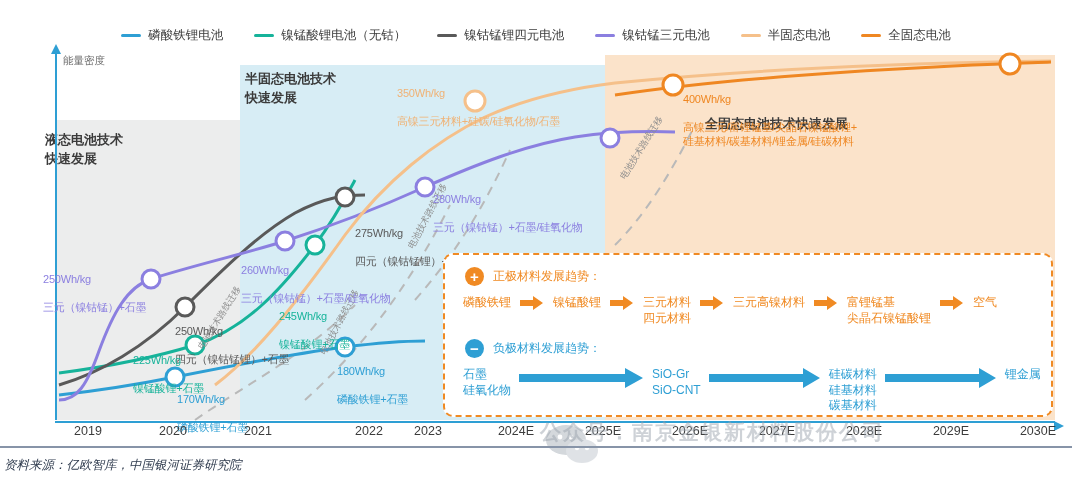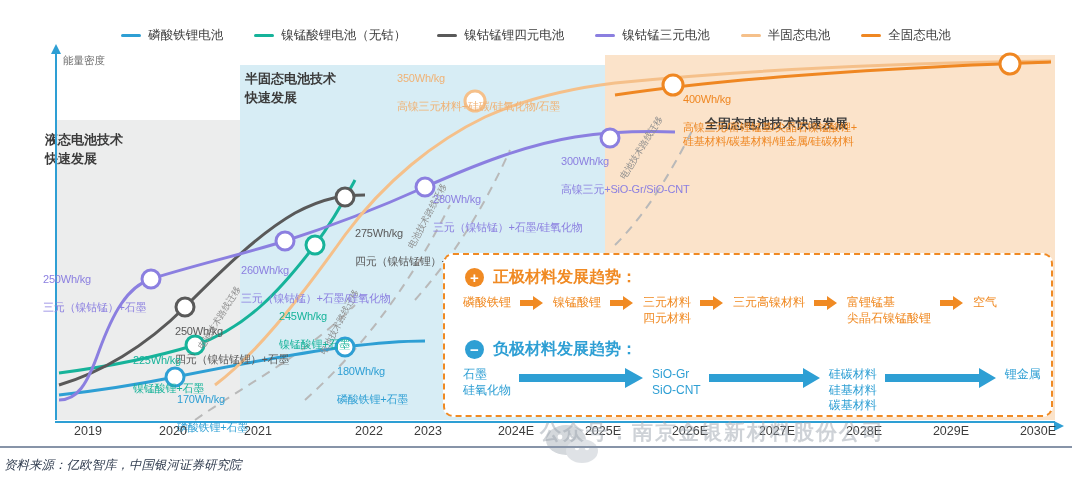--- a/index.html
+++ b/index.html
@@ -51,21 +51,21 @@
   .mig{position:absolute;font-size:9px;color:#8d8d8d;white-space:nowrap;}
 
   
   .infobox{position:absolute;left:443px;top:253px;width:606px;height:160px;
            background:#ffffff;border:2px dashed #f08a23;border-radius:10px;}
   .ib-head{display:flex;align-items:center;gap:9px;}
   .badge{width:19px;height:19px;border-radius:50%;display:flex;align-items:center;
          justify-content:center;color:#fff;font-size:15px;font-weight:700;line-height:1;}
   .badge.plus{background:#f08a23;}
   .badge.minus{background:#2e9fd4;}
-  .ib-title{font-size:16px;font-weight:700;}
+  .ib-title{font-size:12px;font-weight:400;}
   .ib-title.pos{color:#f08a23;}
   .ib-title.neg{color:#2e9fd4;}
 
   .chain{position:absolute;display:flex;align-items:flex-start;}
   .chain .item{font-size:12px;line-height:1.3;white-space:pre-line;}
   .pos .item{color:#f08a23;}
   .neg .item{color:#2e9fd4;}
   .arw{display:flex;align-items:center;height:16px;}
   .arw svg{display:block;}
 
@@ -203,27 +203,23 @@
       <span>磷酸铁锂+石墨</span>
     </div>
     <div class="dl" style="left:300px;top:157px;color:#595959;">
       <span>275Wh/kg</span><br>
       <span>四元（镍钴锰锂）+石墨/硅氧化物</span>
     </div>
     <div class="dl" style="left:378px;top:123px;color:#8b7fe0;">
       <span>280Wh/kg</span><br>
       <span>三元（镍钴锰）+石墨/硅氧化物</span>
     </div>
-    <div class="dl" style="left:342px;top:2px;color:#f0b275;">
+    <div class="dl" style="left:342px;top:17px;color:#f0b275;">
       <span>350Wh/kg</span><br>
       <span>高镍三元材料+硅碳/硅氧化物/石墨</span>
-    </div>
-    <div class="dl" style="left:506px;top:85px;color:#8b7fe0;">
-      <span>300Wh/kg</span><br>
-      <span>高镍三元+SiO-Gr/SiO-CNT</span>
     </div>
     <div class="dl" style="left:628px;top:23px;color:#ef8722;">
       <span>400Wh/kg</span><br>
       <span>高镍三元/富锂锰基/尖晶石镍锰酸锂+
 硅基材料/碳基材料/锂金属/硅碳材料</span>
     </div>
   </div>
 
   <div class="xticks">
     <span class="xtick" style="left:33px;">2019</span>

